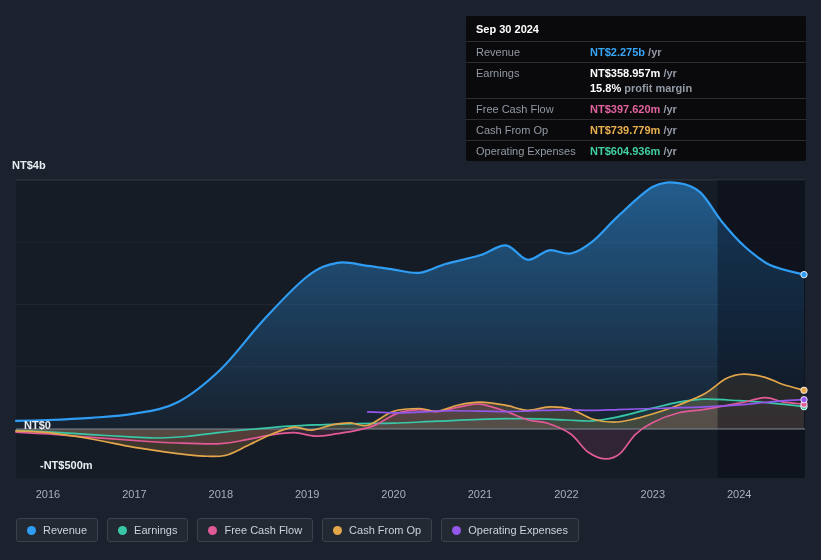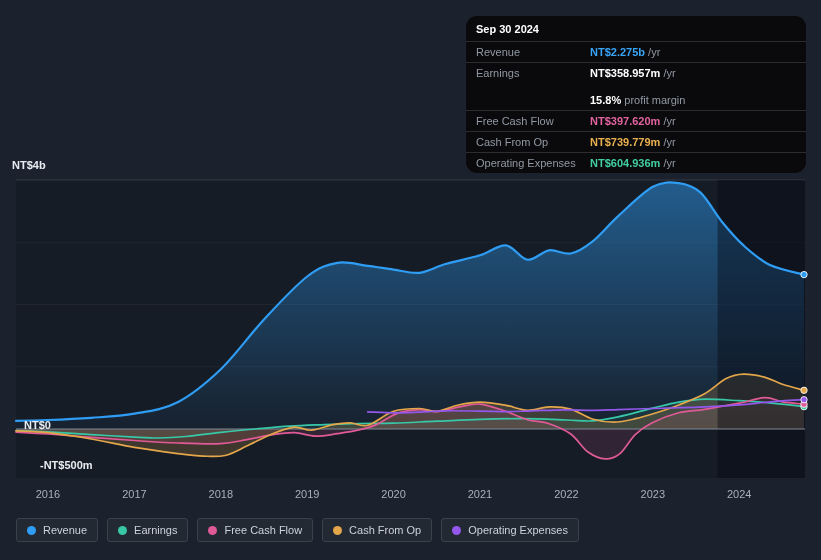--- a/index.html
+++ b/index.html
@@ -3,31 +3,31 @@
 <meta charset="utf-8">
 <style>
   html,body{margin:0;padding:0;background:#1b222d;}
   .stage{position:relative;width:821px;height:560px;background:#1b222d;overflow:hidden;
          font-family:"Liberation Sans",sans-serif;}
   svg{position:absolute;left:0;top:0;font-family:"Liberation Sans",sans-serif;}
   .y-label{position:absolute;color:#e9edf2;font-size:11px;font-weight:bold;z-index:3;}
   .y-4b{left:12px;top:159px;}
   .y-0{left:24px;top:419px;text-align:right;}
   .y-neg{left:40px;top:459px;}
-  .tooltip{position:absolute;left:466px;top:16px;width:340px;background:#0a0a0c;border-radius:11px;
+  .tooltip{position:absolute;left:466px;top:16px;width:340px;background:#0a0a0c;border-radius:2px;
            font-size:11px;z-index:5;box-sizing:border-box;}
   .t-title{padding:7px 10px 6px;color:#ffffff;font-weight:bold;border-bottom:1px solid #2c2c31;}
   .t-row{display:flex;padding:4px 10px;border-bottom:1px solid #2c2c31;align-items:flex-start;}
   .t-row:last-child{border-bottom:none;}
   .t-label{width:114px;flex:none;color:#9299a4;}
   .t-val{color:#9299a4;}
   .v{font-weight:bold;}
   .mv{color:#ffffff;font-weight:bold;}
-  .t-margin{margin-top:15px;}
-  .sfx{color:#9299a4;}
+  .t-margin{margin-top:3px;}
+  .sfx{color:#9299a4;font-weight:bold;}
   .legend{position:absolute;left:16px;top:518px;display:flex;gap:9px;z-index:4;}
   .chip{display:flex;align-items:center;gap:7px;background:#222933;border:1px solid #3a424e;
         border-radius:3px;padding:5px 10px;color:#ccd2da;font-size:11px;cursor:pointer;}
   .dot{width:9px;height:9px;border-radius:50%;flex:none;}
 </style>
 </head>
 <body>
 
 <div class="stage">
 

